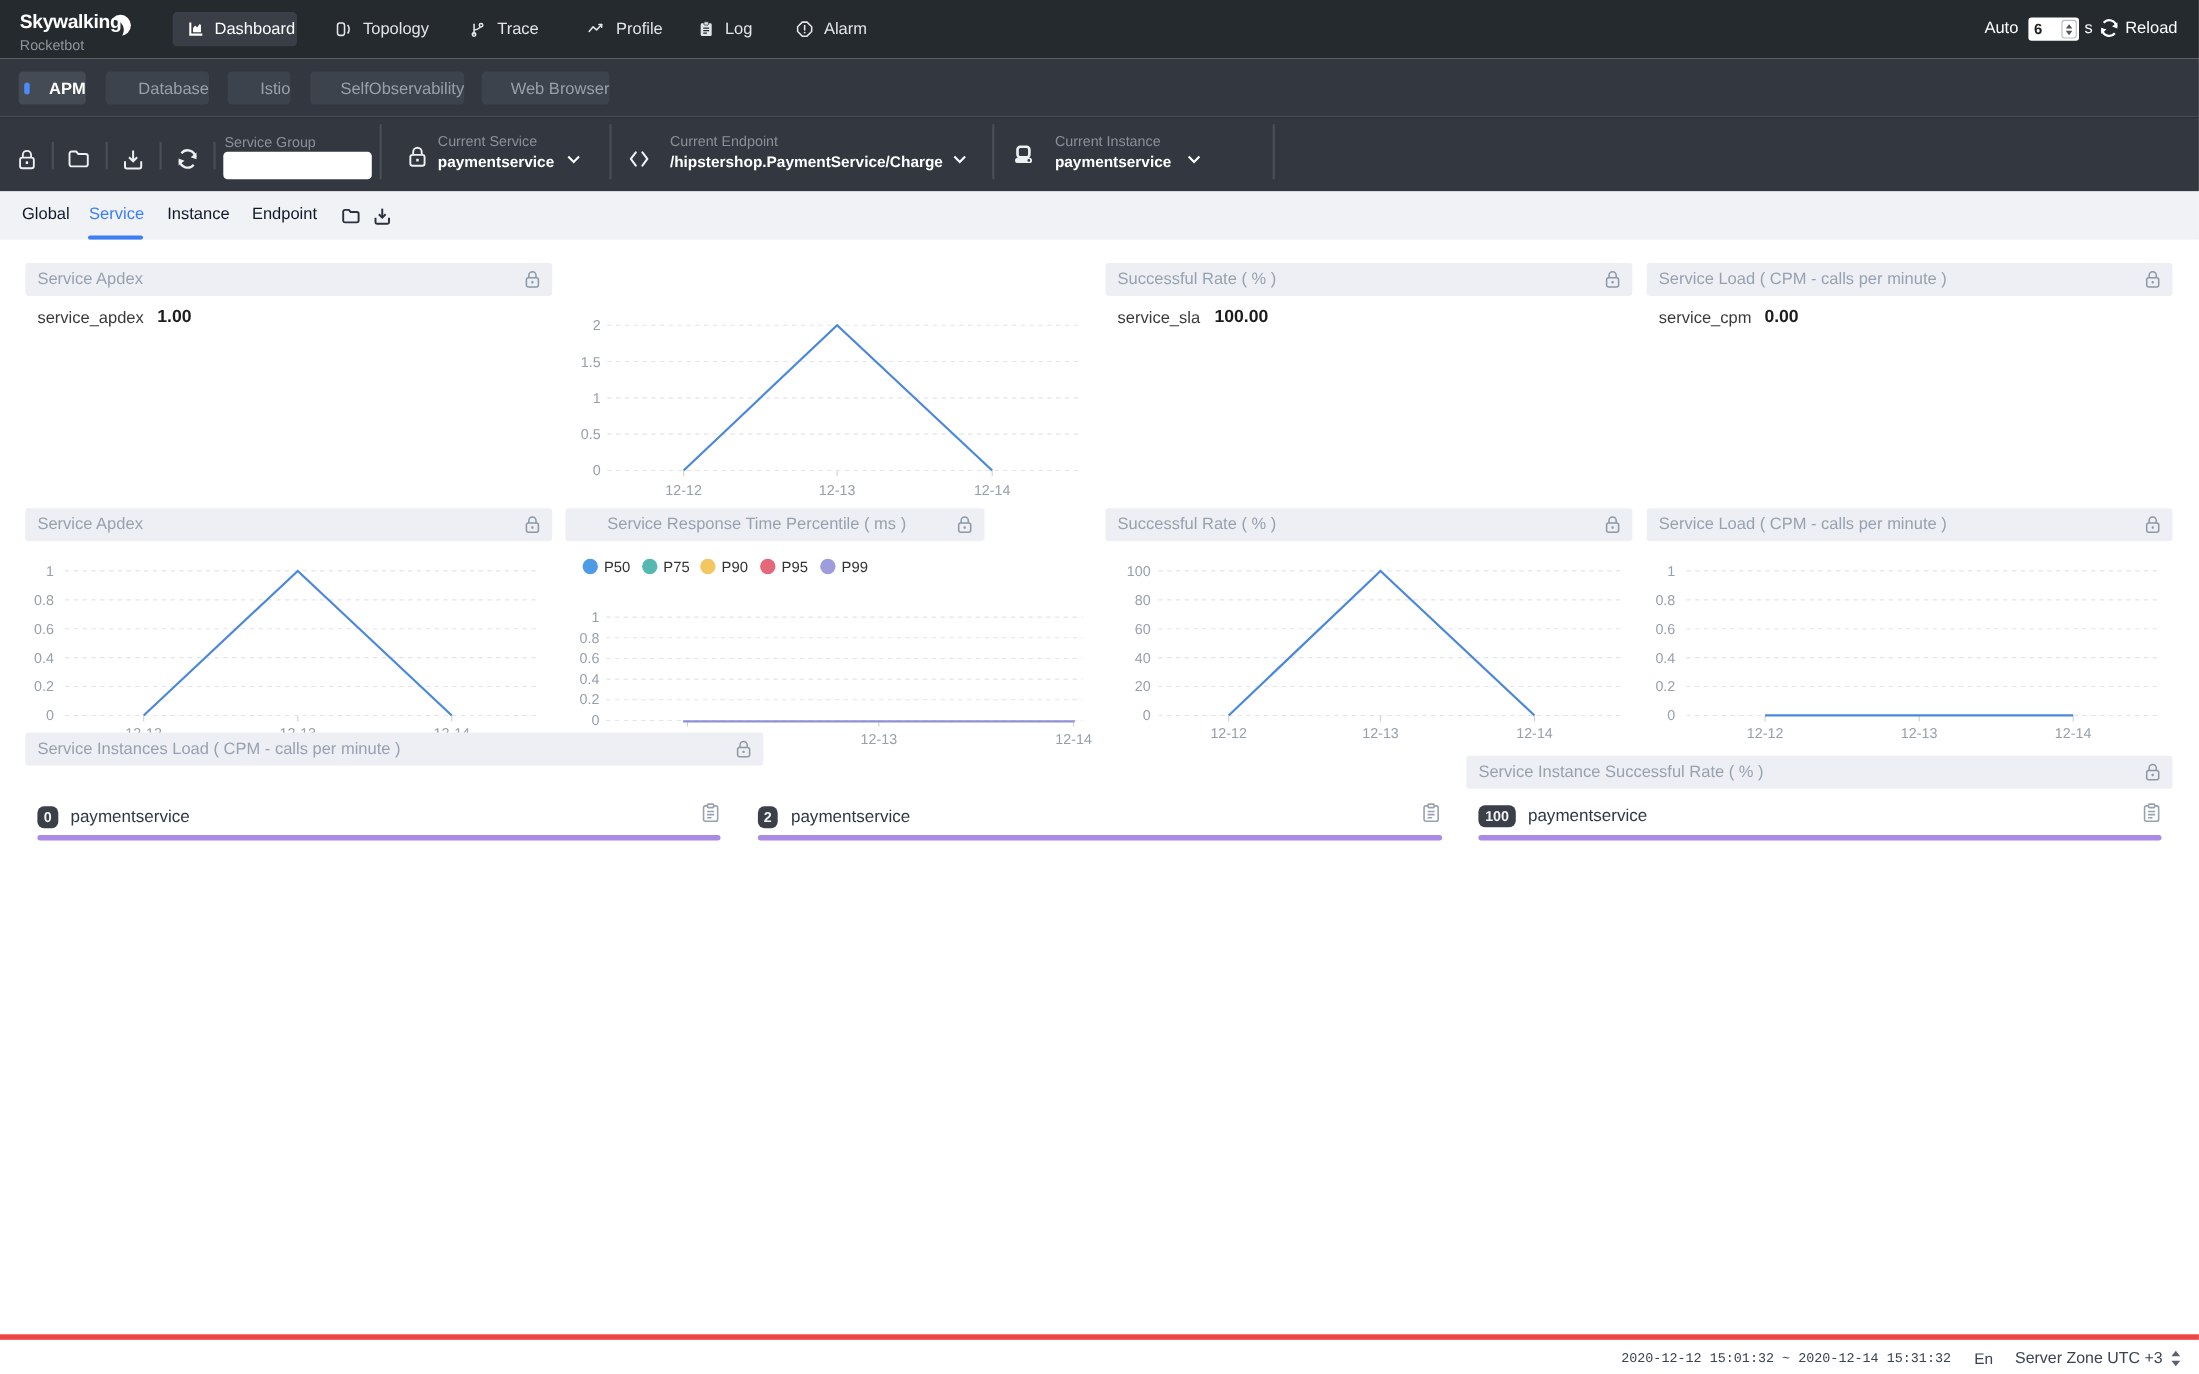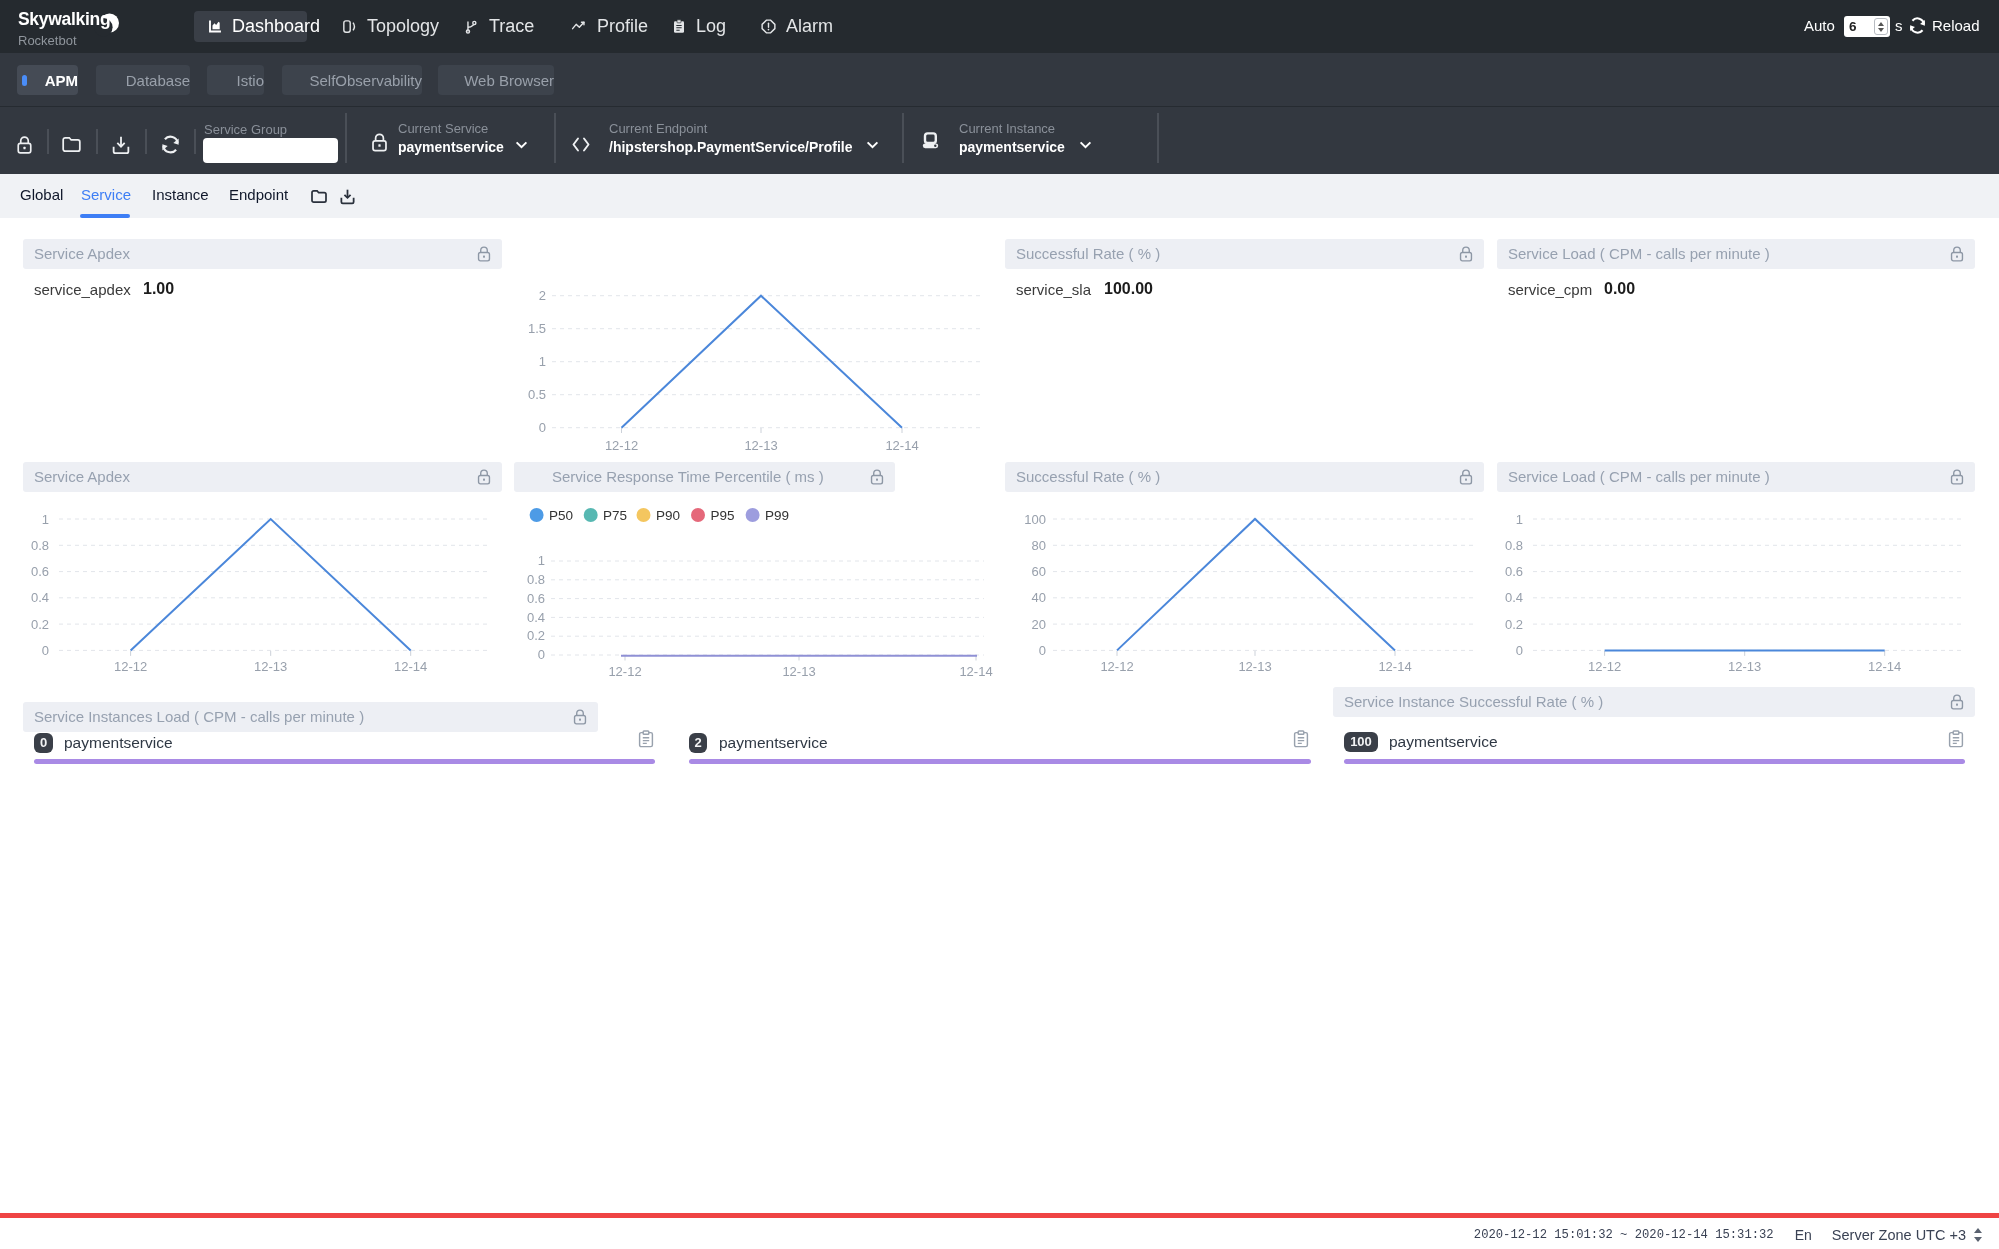--- a/index.html
+++ b/index.html
@@ -3,21 +3,21 @@
 <meta charset="utf-8">
 <style>
 * { margin:0; padding:0; box-sizing:border-box; } svg { overflow:visible; }
 html,body { width:1999px; height:1249px; font-family:"Liberation Sans",sans-serif; background:#fff; overflow:hidden; }
 .abs { position:absolute; }
 #page { position:relative; width:1999px; height:1249px; }
 
 #topbar { left:0; top:0; width:1999px; height:53px; background:#252a2f; }
 .logo { left:18px; top:9px; font-size:17.5px; font-weight:bold; color:#fff; letter-spacing:-0.3px; }
 .logosub { left:18px; top:33px; font-size:13px; color:#8f959c; }
-.navbtn { top:11px; height:31px; border-radius:4px; color:#e3e5e7; font-size:18px; display:flex; align-items:center;margin-left:37px; }
+.navbtn { top:11px; height:31px; border-radius:4px; color:#e3e5e7; font-size:15px; display:flex; align-items:center; }
 .navbtn.active { background:#3a3f47; color:#fff; }
 .navbtn svg { margin-right:9px; }
 
 #bar2 { left:0; top:53px; width:1999px; height:53px; background:#333840; }
 .b2btn { top:12px; height:30px; border-radius:4px; background:#3d434c; color:#99a0aa; font-size:15px; display:flex; align-items:center; justify-content:flex-end; }
 .b2btn.active { background:#454b55; color:#fff; }
 
 #bar3 { left:0; top:106px; width:1999px; height:68px; background:#333840; border-top:1px solid #262b31; }
 .vsep { position:absolute; top:22px; width:2px; height:25px; background:#4a4f57; }
 .vsep2 { position:absolute; top:6px; width:2px; height:50px; background:#4a4f57; }
@@ -167,21 +167,21 @@
     <span class="selvalue" style="left:398px;top:32px;">paymentservice</span>
     <svg class="abs" style="left:515px;top:34px;" width="13" height="8" viewBox="0 0 14 9" fill="none" stroke="#fff" stroke-width="2.2">
         <path d="M1.5 1.5L7 7l5.5-5.5"></path>
       </svg>
     <div class="vsep2" style="left:554px;"></div>
     <svg class="abs" style="left:572px;top:29px;" width="18" height="17" viewBox="0 0 18 17" fill="none" stroke="#eef0f2" stroke-width="1.9" stroke-linecap="round" stroke-linejoin="round">
         <path d="M6 2.5L1.5 8.5 6 14.5"></path>
         <path d="M12 2.5l4.5 6-4.5 6"></path>
       </svg>
     <span class="sellabel" style="left:609px;top:14px;">Current Endpoint</span>
-    <span class="selvalue" style="left:609px;top:32px;">/hipstershop.PaymentService/Profile</span>
+    <span class="selvalue" style="left:609px;top:32px;">/hipstershop.PaymentService/Charge</span>
     <svg class="abs" style="left:866px;top:34px;" width="13" height="8" viewBox="0 0 14 9" fill="none" stroke="#fff" stroke-width="2.2">
         <path d="M1.5 1.5L7 7l5.5-5.5"></path>
       </svg>
     <div class="vsep2" style="left:902px;"></div>
     <svg class="abs" style="left:922px;top:25px;" width="17" height="17" viewBox="0 0 17 17">
         <rect x="3" y="1.4" width="10.8" height="9.6" rx="2.6" fill="none" stroke="#eef0f2" stroke-width="2.4"></rect>
         <rect x="0.8" y="11.4" width="15.4" height="4.8" rx="2.4" fill="#eef0f2"></rect>
         <circle cx="13.3" cy="13.8" r="1.2" fill="#333840"></circle>
       </svg>
     <span class="sellabel" style="left:959px;top:14px;">Current Instance</span>
@@ -399,21 +399,21 @@
         <line x1="387.7" y1="158.9" x2="387.7" y2="163.9"></line>
       </g>
     <g class="axis" text-anchor="middle">
         <text x="107.6" y="179">12-12</text>
         <text x="247.7" y="179">12-13</text>
         <text x="387.7" y="179">12-14</text>
       </g>
     <line x1="107.6" y1="158.4" x2="387.7" y2="158.4" stroke="#4b87da" stroke-width="2"></line>
   </svg>
 
-  <div class="card-h" style="left:23px;top:702px;width:575px;">Service Instances Load ( CPM - calls per minute )<svg class="card-lock" style="right:11px;" width="14" height="16" viewBox="0 0 18 22" fill="none" stroke="#8d97a5" stroke-width="1.9">
+  <div class="card-h" style="left:23px;top:666px;width:671px;">Service Instances Load ( CPM - calls per minute )<svg class="card-lock" style="right:11px;" width="14" height="16" viewBox="0 0 18 22" fill="none" stroke="#8d97a5" stroke-width="1.9">
         <path d="M4.5 9V6a4.5 4.5 0 0 1 9 0v3"></path>
         <rect x="1.5" y="9" width="15" height="11.5" rx="2.5"></rect>
         <rect x="7.7" y="13" width="2.6" height="3" rx="0.6" fill="#8d97a5" stroke="none"></rect>
       </svg></div>
   <div class="card-h" style="left:1333px;top:687px;width:642px;">Service Instance Successful Rate ( % )<svg class="card-lock" style="right:11px;" width="14" height="16" viewBox="0 0 18 22" fill="none" stroke="#8d97a5" stroke-width="1.9">
         <path d="M4.5 9V6a4.5 4.5 0 0 1 9 0v3"></path>
         <rect x="1.5" y="9" width="15" height="11.5" rx="2.5"></rect>
         <rect x="7.7" y="13" width="2.6" height="3" rx="0.6" fill="#8d97a5" stroke="none"></rect>
       </svg></div>
   <div class="badge" style="left:34px;top:733px;width:19px;">0</div>

